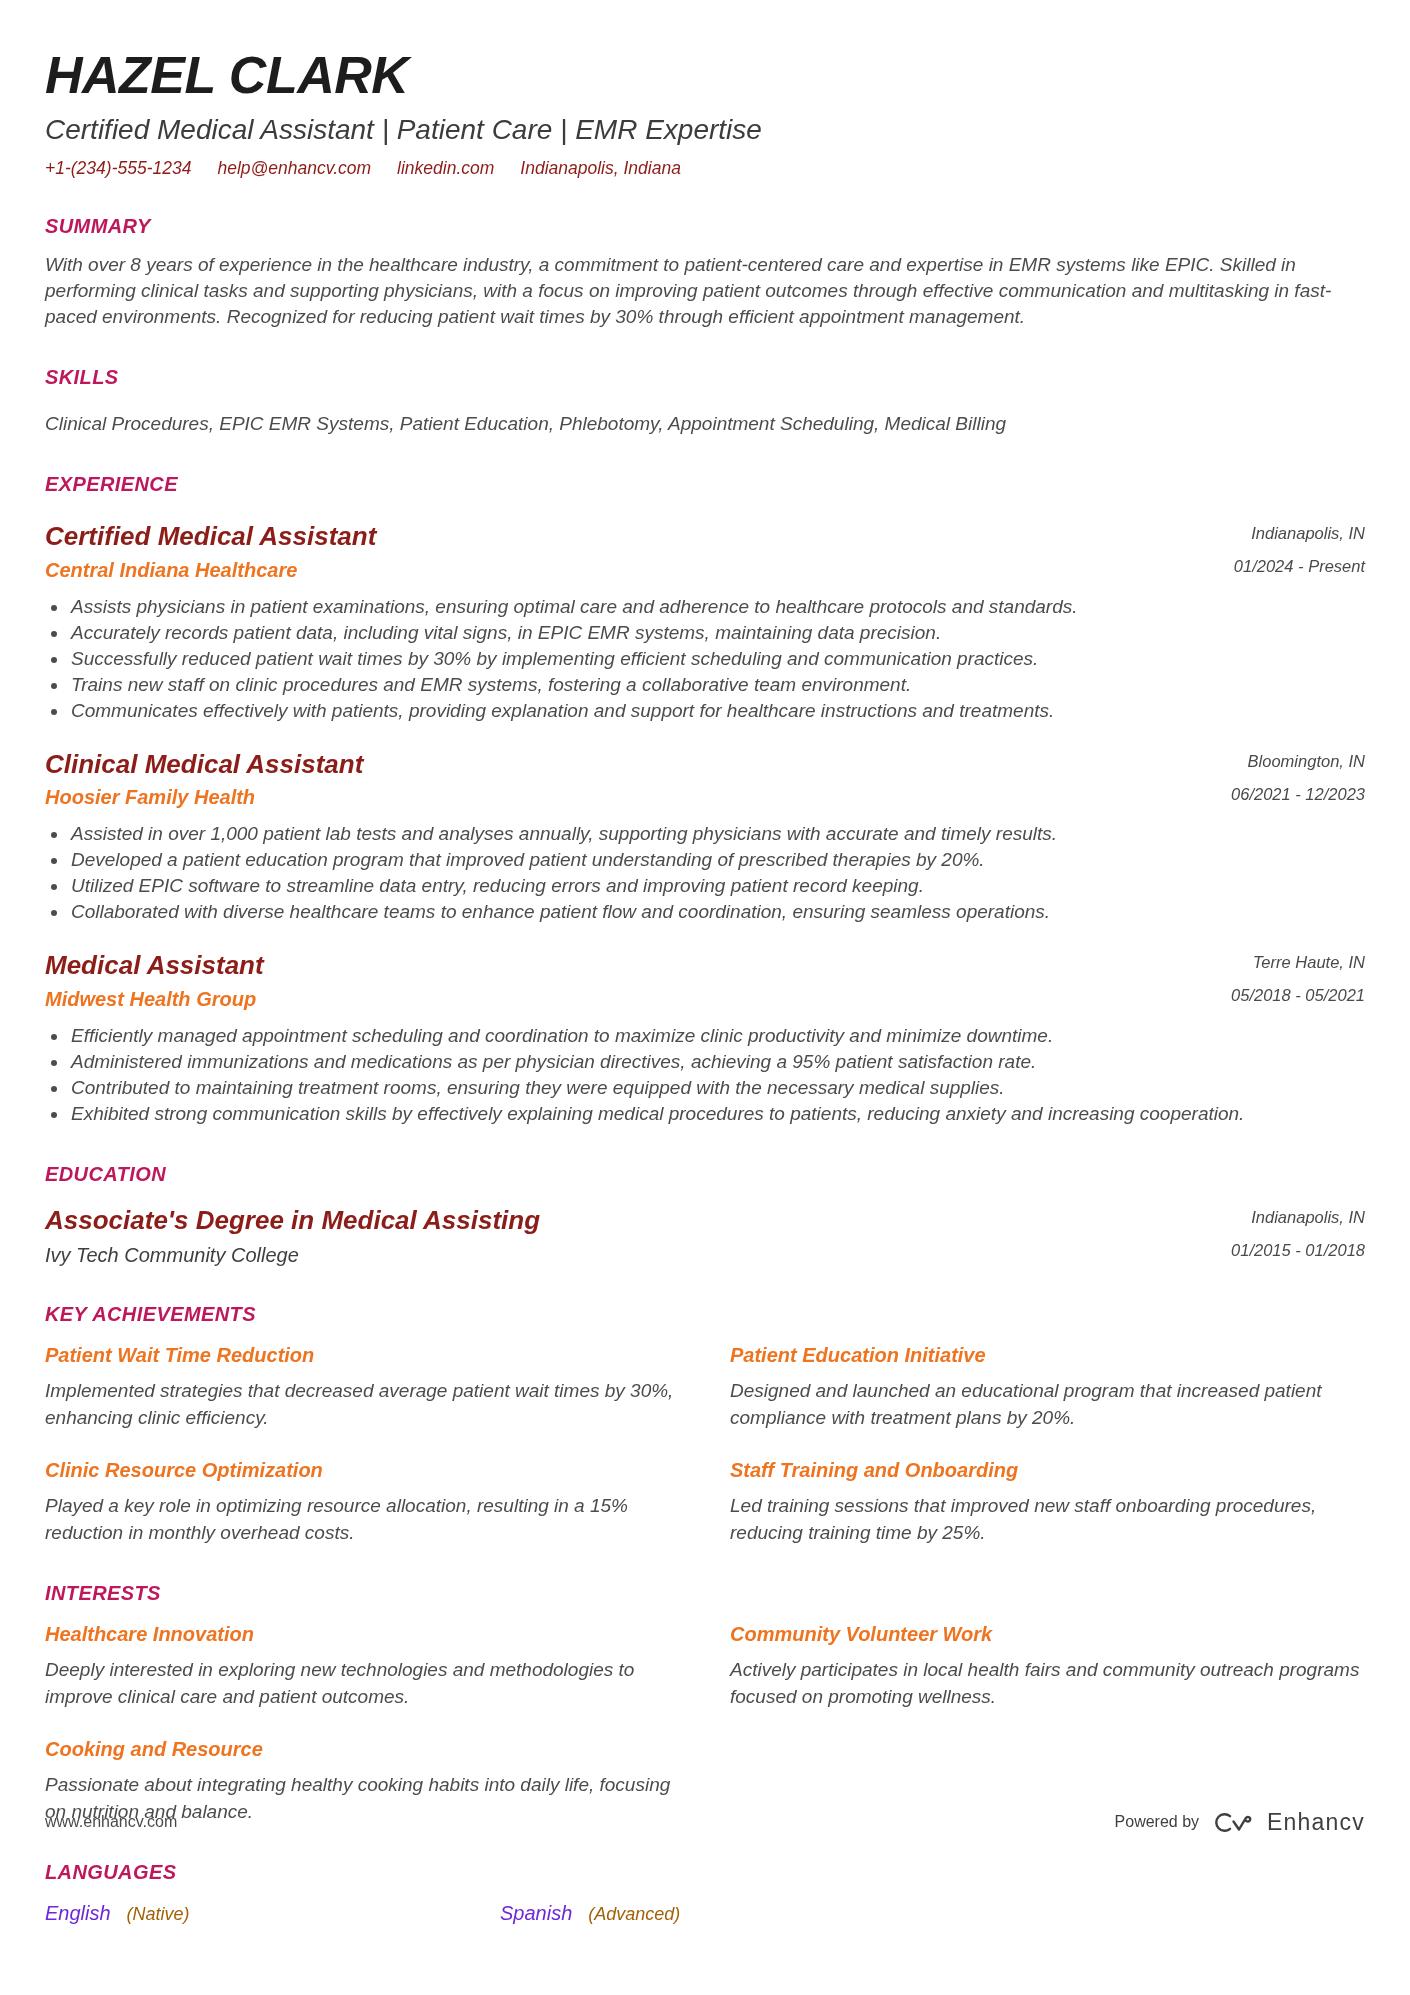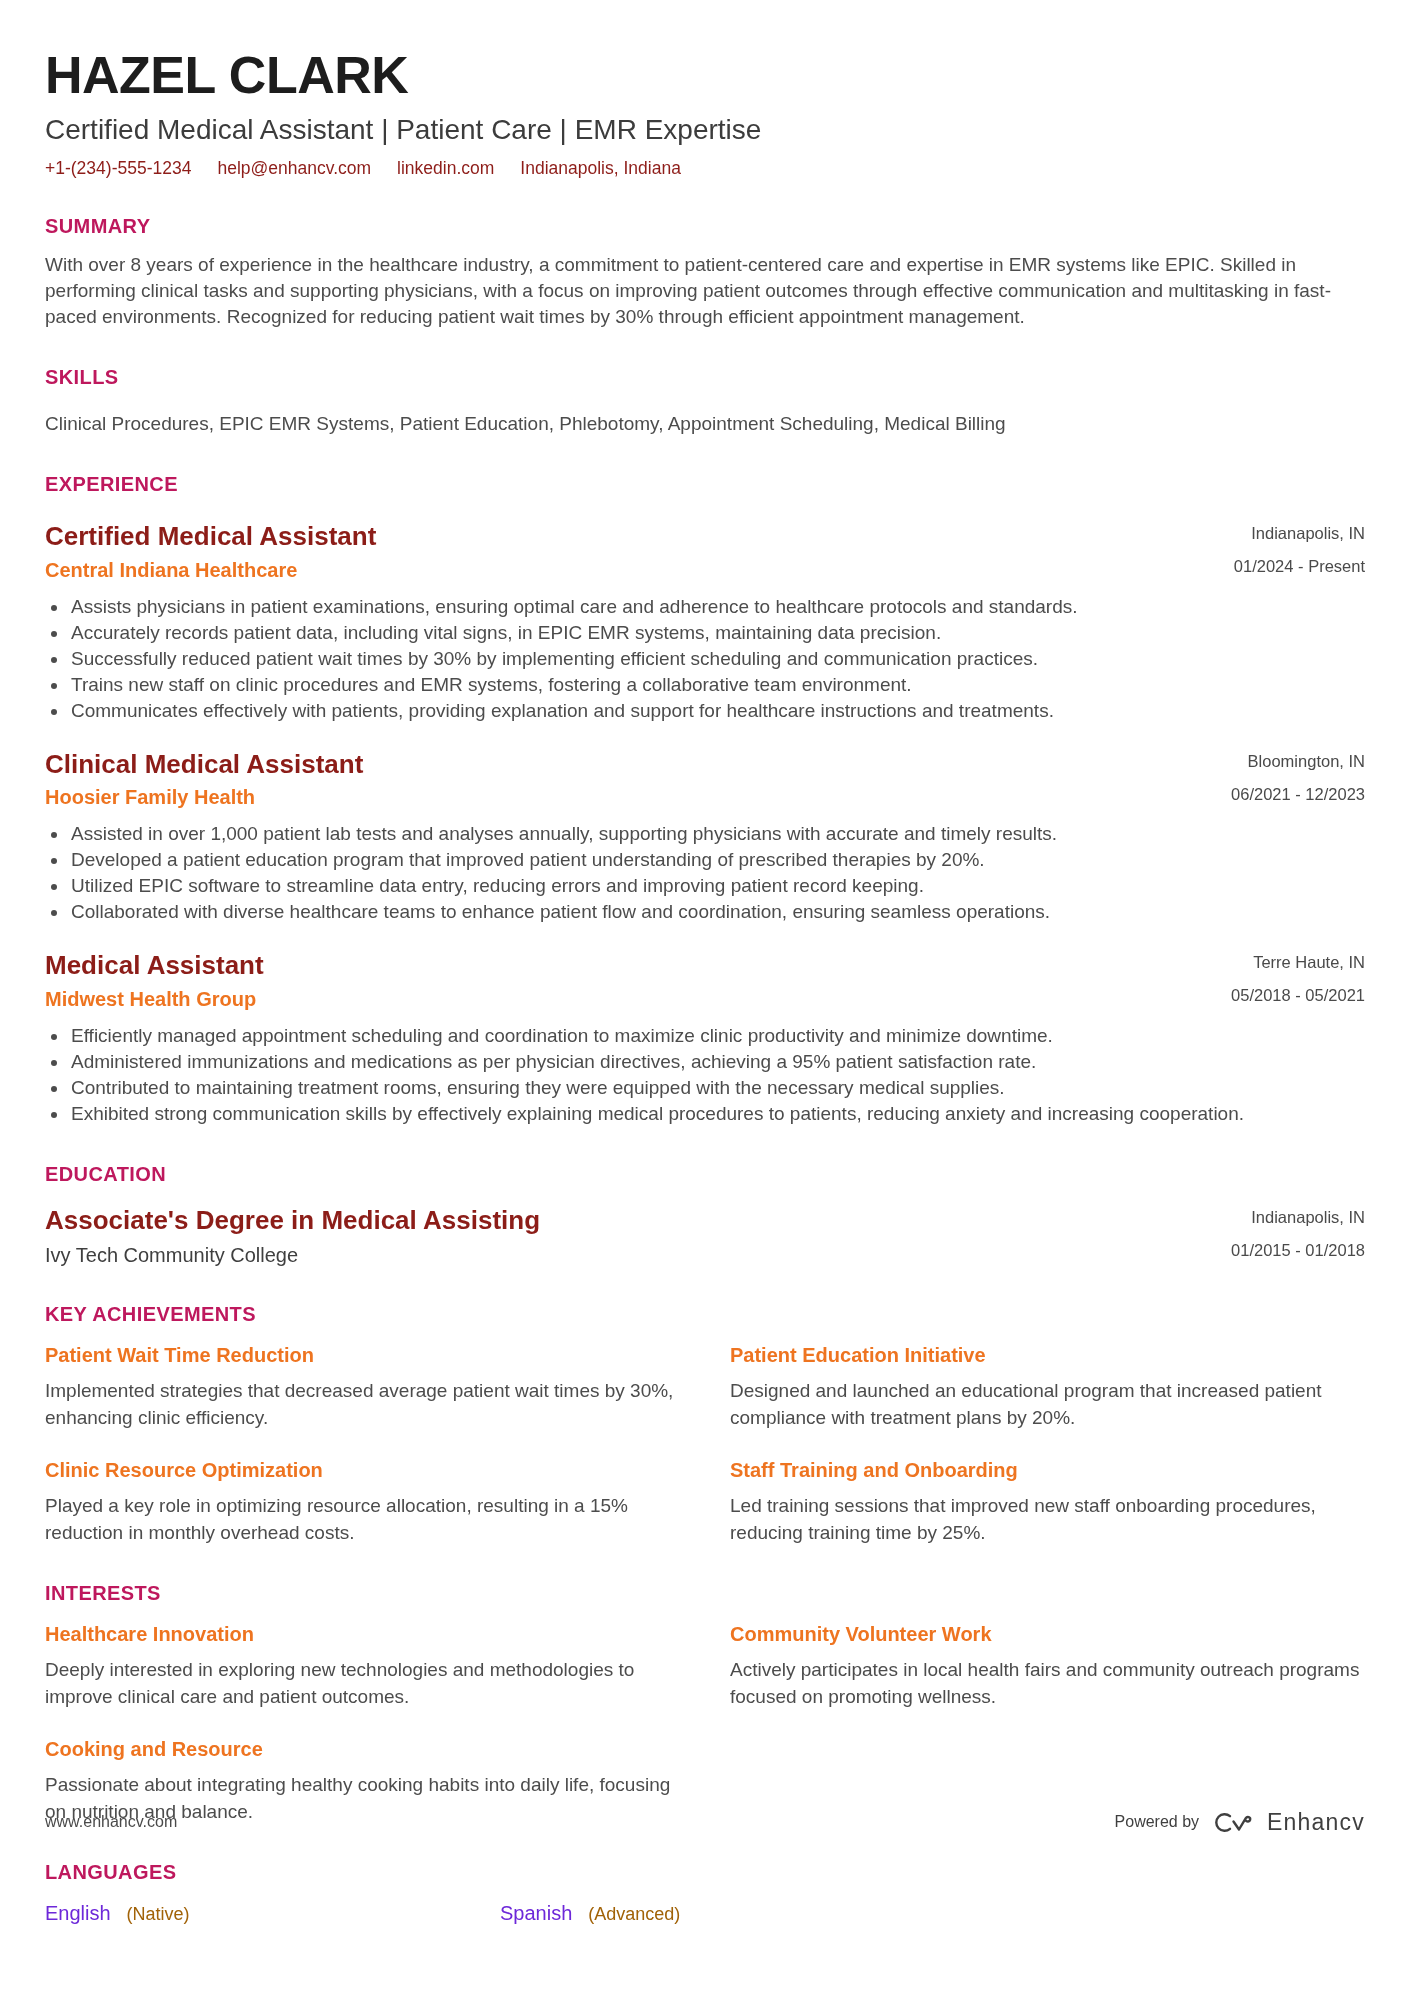--- a/index.html
+++ b/index.html
@@ -1,21 +1,21 @@
 <!DOCTYPE html>
 <html><head>
 <meta charset="utf-8">
 <style>
   html,body { margin:0; padding:0; }
   body {
     width:1410px; height:1995px; background:#ffffff; position:relative;
     font-family:"Liberation Sans", sans-serif; color:#4C4C4C;
     -webkit-font-smoothing:antialiased;
   }
-  .page { padding:48px 45px 0 45px; position:relative; }
+  .page { padding:48px 45px 0 45px; position:relative;font-style:italic; }
 
   .name { font-size:52px; font-weight:800; color:#1d1d1d; letter-spacing:-0.5px; line-height:1.05; margin:0; }
   .subtitle { font-size:28px; color:#3c3c3c; margin-top:10px; line-height:1.2; }
   .contact { display:flex; gap:26px; margin-top:12px; font-size:17.5px; color:#8e1d19; }
   .contact a { color:#8e1d19; text-decoration:none; }
 
   .section { margin-top:36px; }
   .section-heading { font-size:20px; font-weight:700; color:#be185d; letter-spacing:0.4px; }
 
   .body-text { font-size:19px; line-height:26px; color:#4c4c4c; margin-top:14px; }

